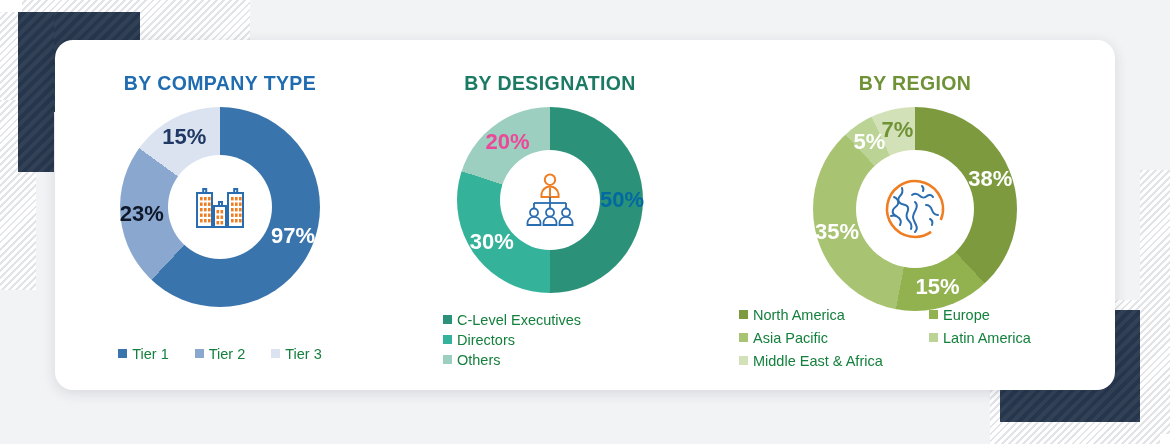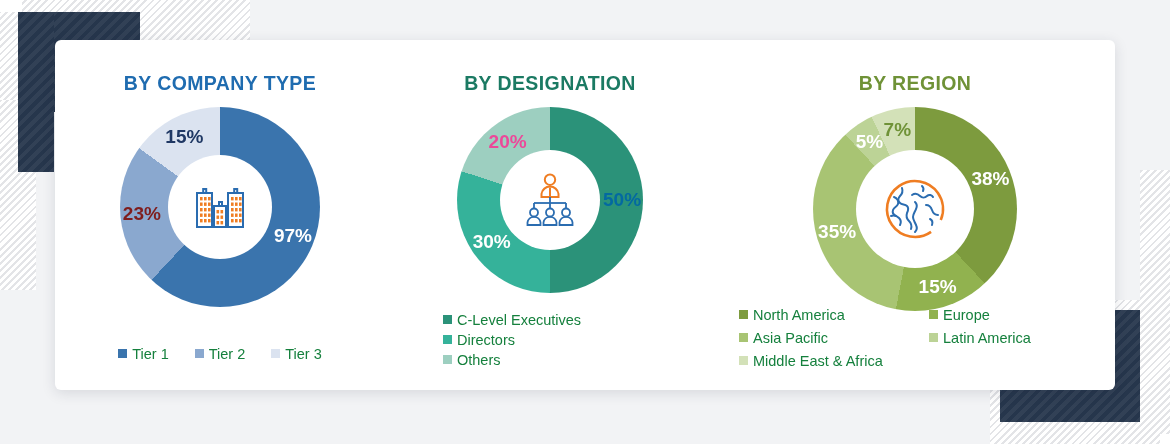--- a/index.html
+++ b/index.html
@@ -58,21 +58,21 @@
   #wr-bot   { right: 0px; bottom: 0px; width: 10px; height: 10px; }
 
   
   .card {
     position: absolute;
     left: 55px;
     top: 40px;
     width: 1060px;
     height: 350px;
     background: #ffffff;
-    border-radius: 6px;
+    border-radius: 18px;
     box-shadow: 0 3px 14px rgba(30,40,60,0.13);
     display: flex;
     flex-direction: row;
     align-items: flex-start;
     z-index: 5;
   }
 
   .panel {
     position: relative;
     height: 100%;
@@ -107,21 +107,21 @@
     background: #ffffff;
     left: 50%; top: 50%;
     transform: translate(-50%, -50%);
     display: flex;
     align-items: center;
     justify-content: center;
   }
 
   .slice-label {
     position: absolute;
-    font-size: 19px;
+    font-size: 22px;
     font-weight: bold;
     transform: translate(-50%, -50%);
     white-space: nowrap;
     pointer-events: none;
   }
 
   
   .legend {
     position: absolute;
     left: 0;
@@ -239,21 +239,21 @@
             <rect x="42" y="37.5" width="2.6" height="3.4"></rect>
               <rect x="46" y="37.5" width="2.6" height="3.4"></rect>
               <rect x="50" y="37.5" width="2.6" height="3.4"></rect>
             <rect x="42" y="43" width="2.6" height="3.4"></rect>
               <rect x="46" y="43" width="2.6" height="3.4"></rect>
               <rect x="50" y="43" width="2.6" height="3.4"></rect>
           </g>
         </svg>
       </div>
     <div class="slice-label" style="left: 172.987px; top: 128.898px; color: rgb(255, 255, 255);">97%</div>
-        <div class="slice-label" style="left: 21.8484px; top: 107.388px; color: #7f1d1d;">23%</div>
+        <div class="slice-label" style="left: 21.8484px; top: 107.388px; color: #0f172a;">23%</div>
         <div class="slice-label" style="left: 64.3617px; top: 30.056px; color: rgb(31, 56, 100);">15%</div>
       </div>
 
     <div class="legend" id="legend-company">
       <div class="legend-row">
         <span class="swatch" style="background: rgb(58, 116, 173);"></span>
         <span>Tier 1</span>
       </div>
       <div class="legend-row">
         <span class="swatch" style="background: rgb(138, 168, 207);"></span>

